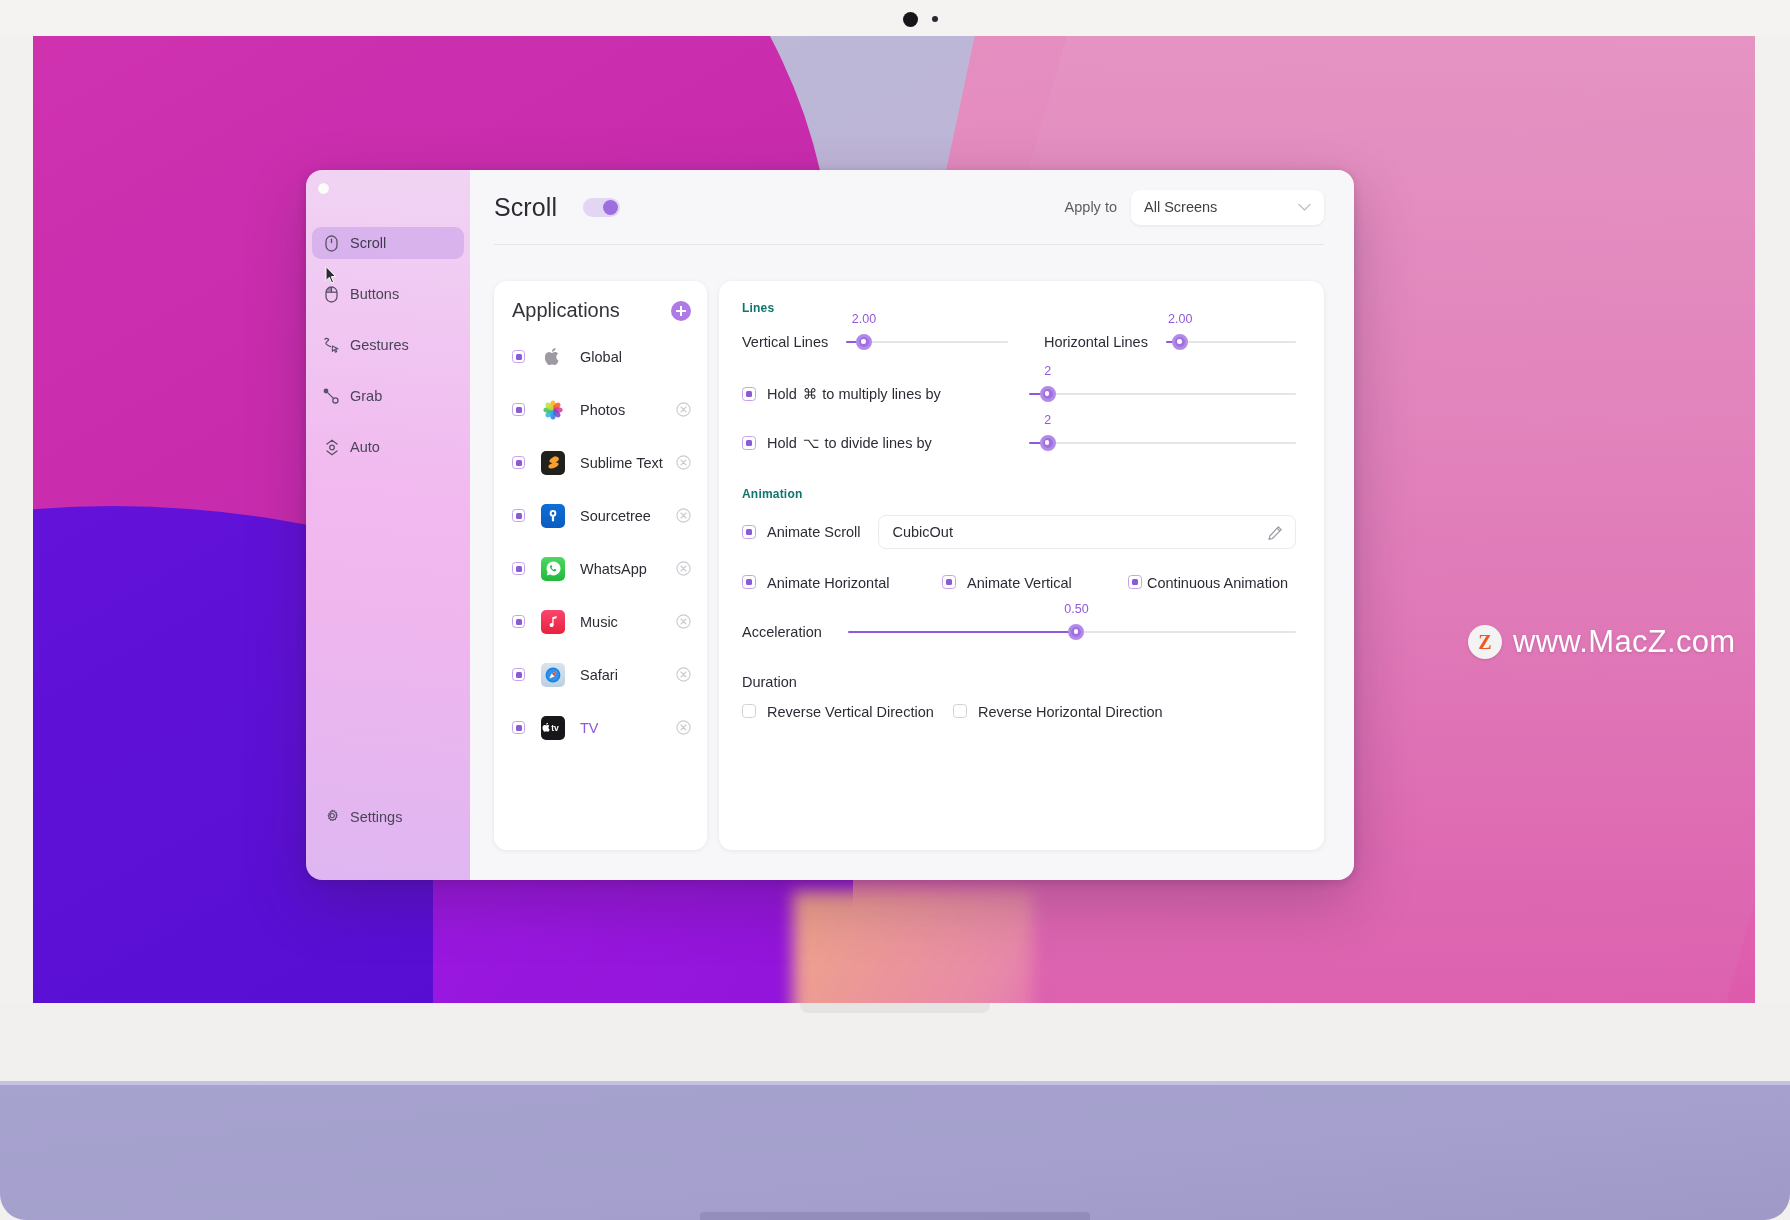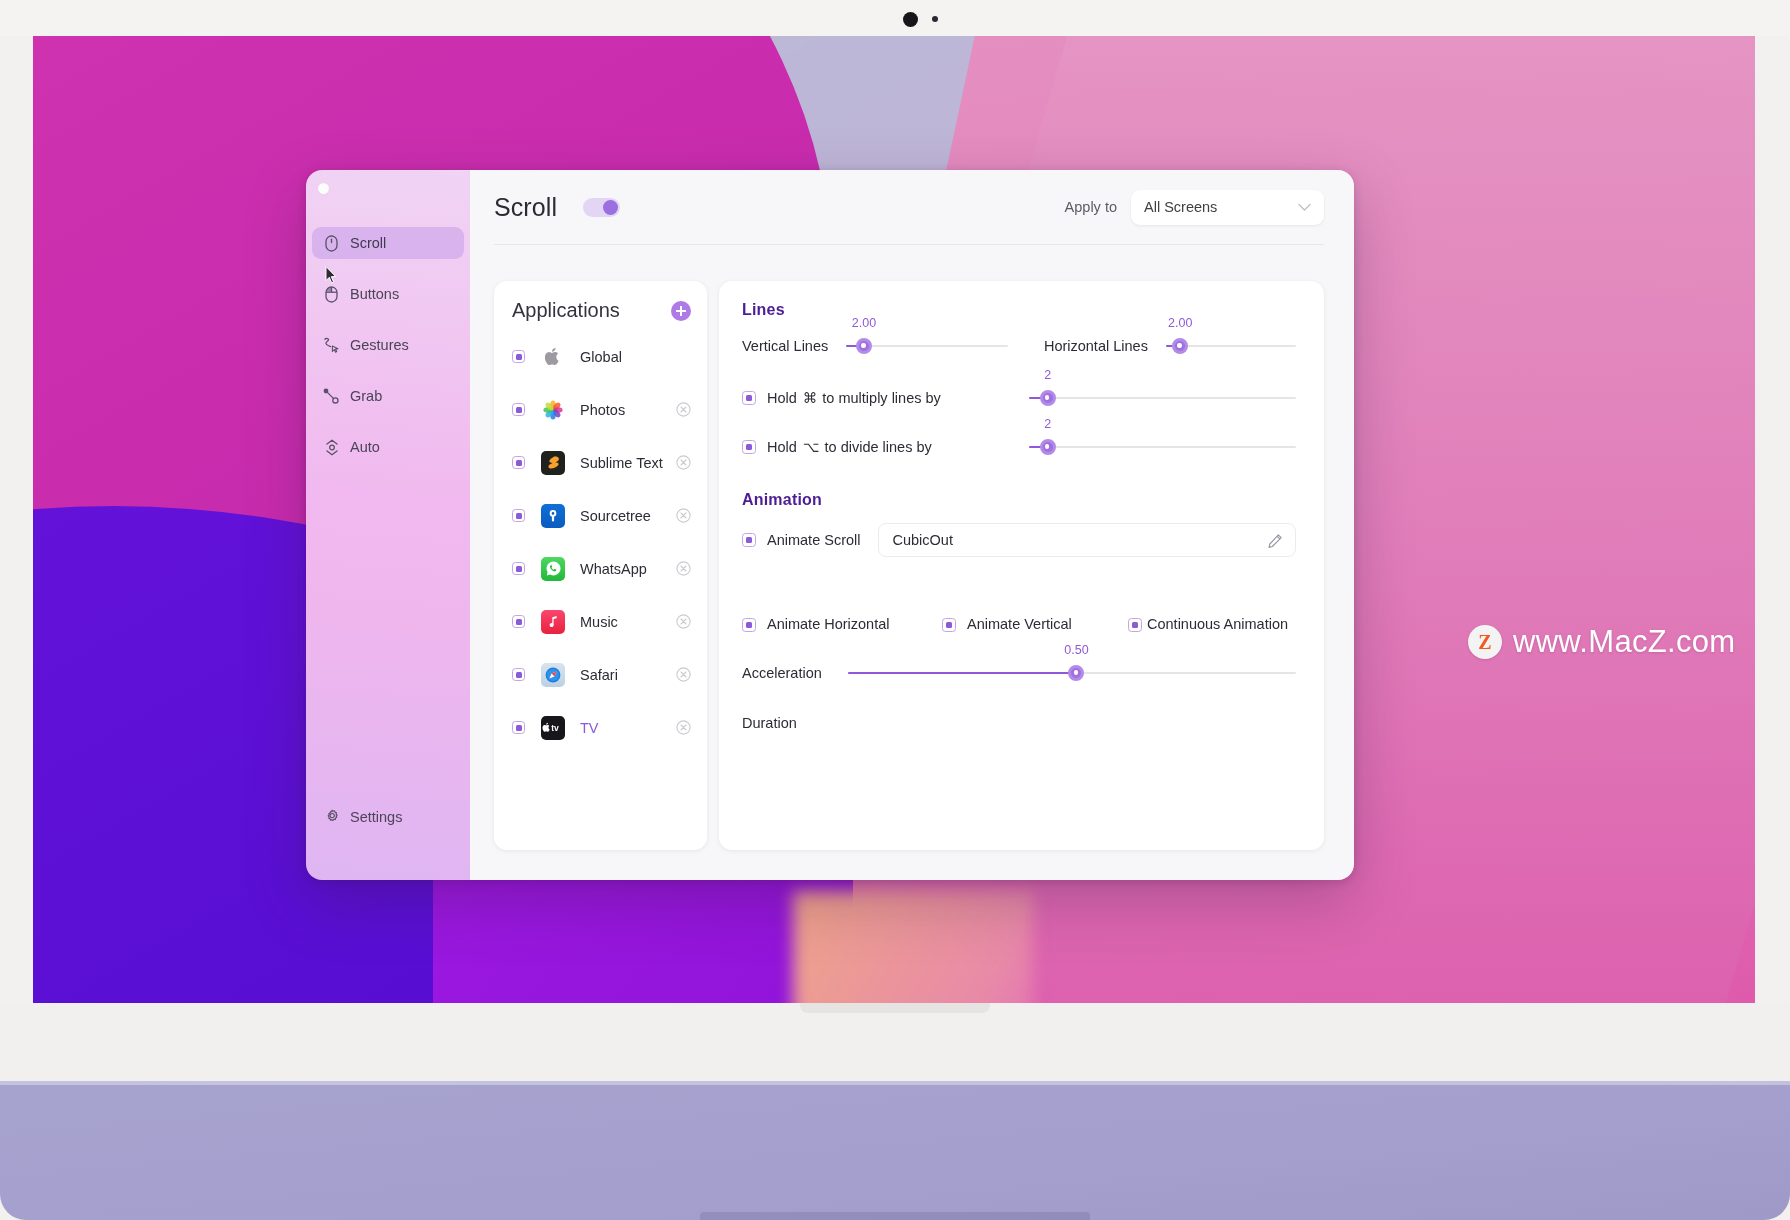--- a/index.html
+++ b/index.html
@@ -271,21 +271,21 @@
   .ic-tv { background: #17161a; }
 
   
   .set-card {
     flex: 1; background: #fff; border-radius: 13px;
     box-shadow: 0 1px 5px rgba(40,20,60,0.07);
     padding: 20px 28px 22px 23px;
     position: relative;
   }
   .sec-title {
-    font-size: 16px; color: #4c1d95; font-weight: bold;
+    font-size: 12px; color: #0f766e; font-weight: bold;
     margin-bottom: 14px; letter-spacing: 0.2px;
   }
   .sec-title.anim { margin-top: 31px; }
   .sec-title.rev { margin-top: 27px; }
 
   .row { display: flex; align-items: center; }
   .lbl { font-size: 14.5px; color: #2e2b35; white-space: nowrap; }
   .lbl-sm { font-size: 12px; color: #9a97a1; }
 
   
@@ -327,21 +327,21 @@
 
   .anim-input {
     height: 34px; border: 1px solid #eceaef; border-radius: 8px;
     background: #fff; display: flex; align-items: center;
     padding: 0 13px; font-size: 14.5px; color: #2e2b35;
     position: relative; flex: 1;
   }
   .pencil { position: absolute; right: 12px; top: 9px; }
 
   .chk-row { display: flex; align-items: center; margin-top: 26px; }
-  .chk { display: flex; align-items: flex-end; gap: 11px; margin-top: 33px; }
+  .chk { display: flex; align-items: flex-start; gap: 11px; }
   .chk .lbl { font-size: 14.5px; }
 
   .cbx-big {
     width: 14px; height: 14px; flex: 0 0 14px;
     border: 1.4px solid #c3a4e6; border-radius: 3.5px;
     background: #fff; display: flex; align-items: center; justify-content: center;
   }
   .cbx-big i { display:block; width: 6.5px; height: 6.5px; background:#8b5ad6; border-radius:1.5px; }
   .cbx-big.empty { border-color: #d2d0d6; }
 
@@ -746,20 +746,30 @@
                 <div class="thumb" style="left: 51%;"></div>
                 <div class="sval" style="left: 51%;">0.50</div>
               </div>
             </div>
 
             <div class="row" style="margin-top:29px;">
               <span class="lbl" style="width:88px;">Duration</span>
             </div>
 
 
+            <div class="chk-row" style="margin-top:14px;">
+              <div class="chk" style="width:211px;">
+                <span class="cbx-big empty"></span>
+                <span class="lbl">Reverse Vertical Direction</span>
+              </div>
+              <div class="chk">
+                <span class="cbx-big empty"></span>
+                <span class="lbl">Reverse Horizontal Direction</span>
+              </div>
+            </div>
 
           </div>
         </div>
       </div>
     </div>
 
     <div id="watermark">
       <div class="wm-badge">Z</div>
       <div class="wm-text">www.MacZ.com</div>
     </div>

